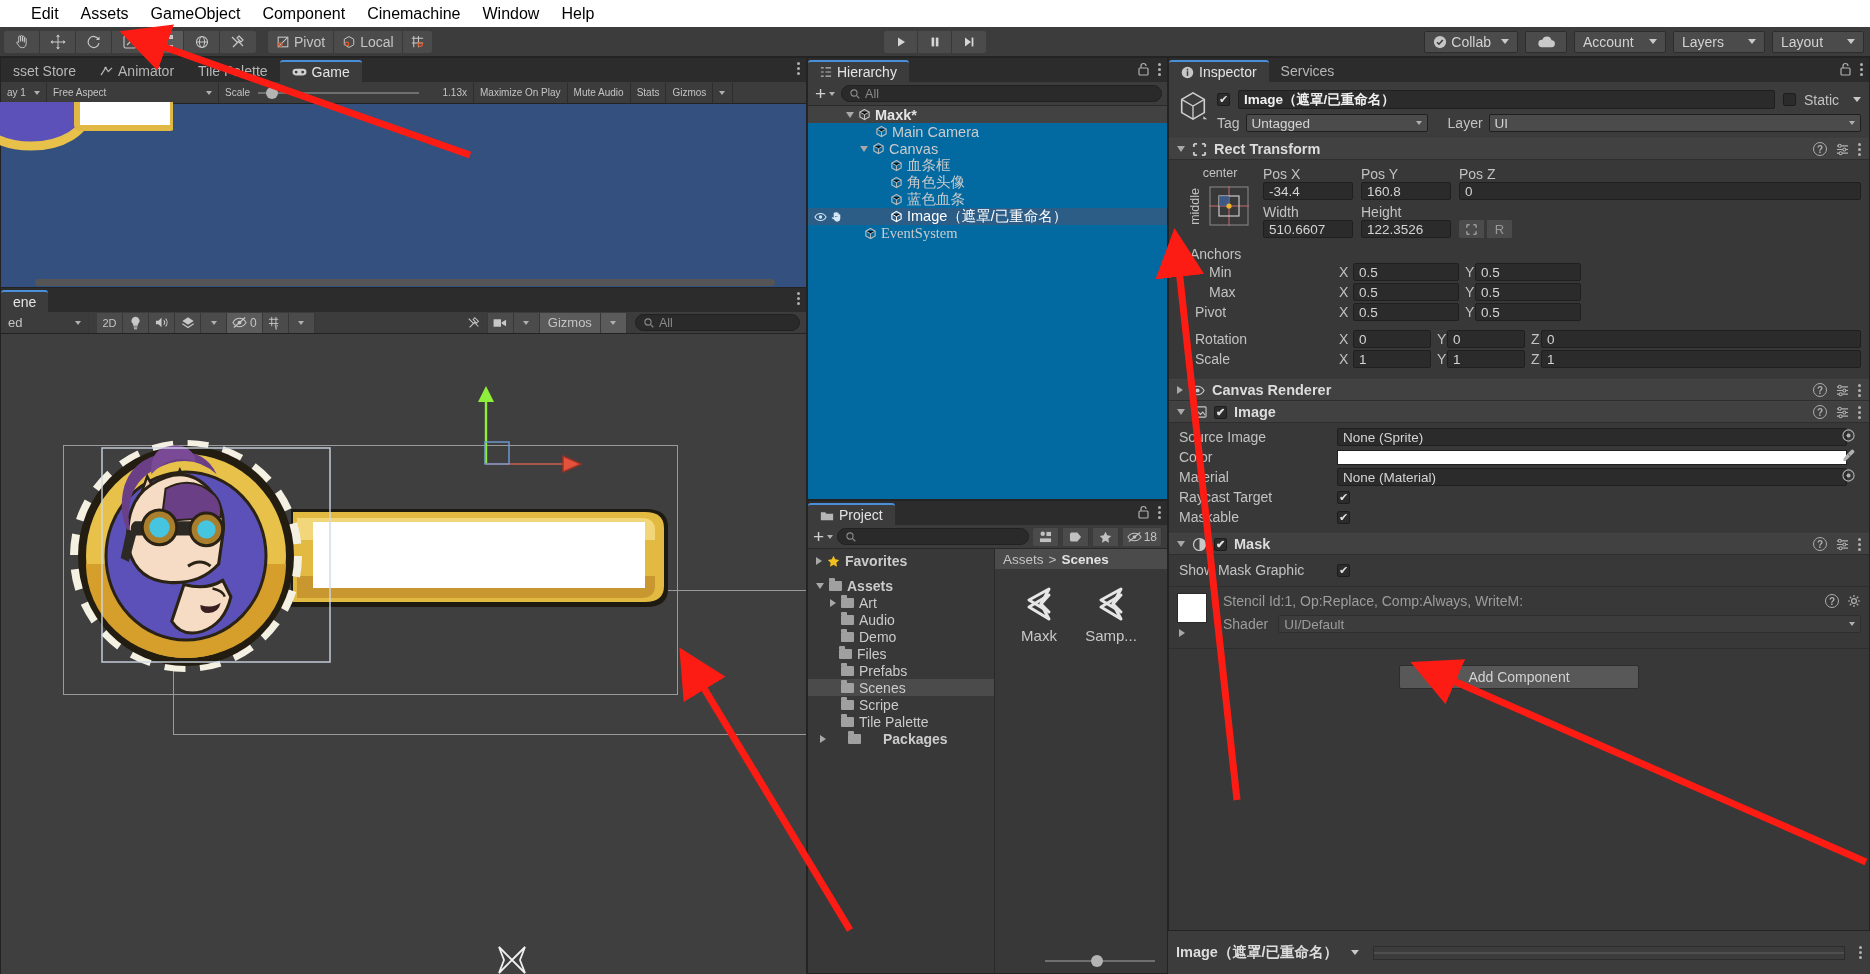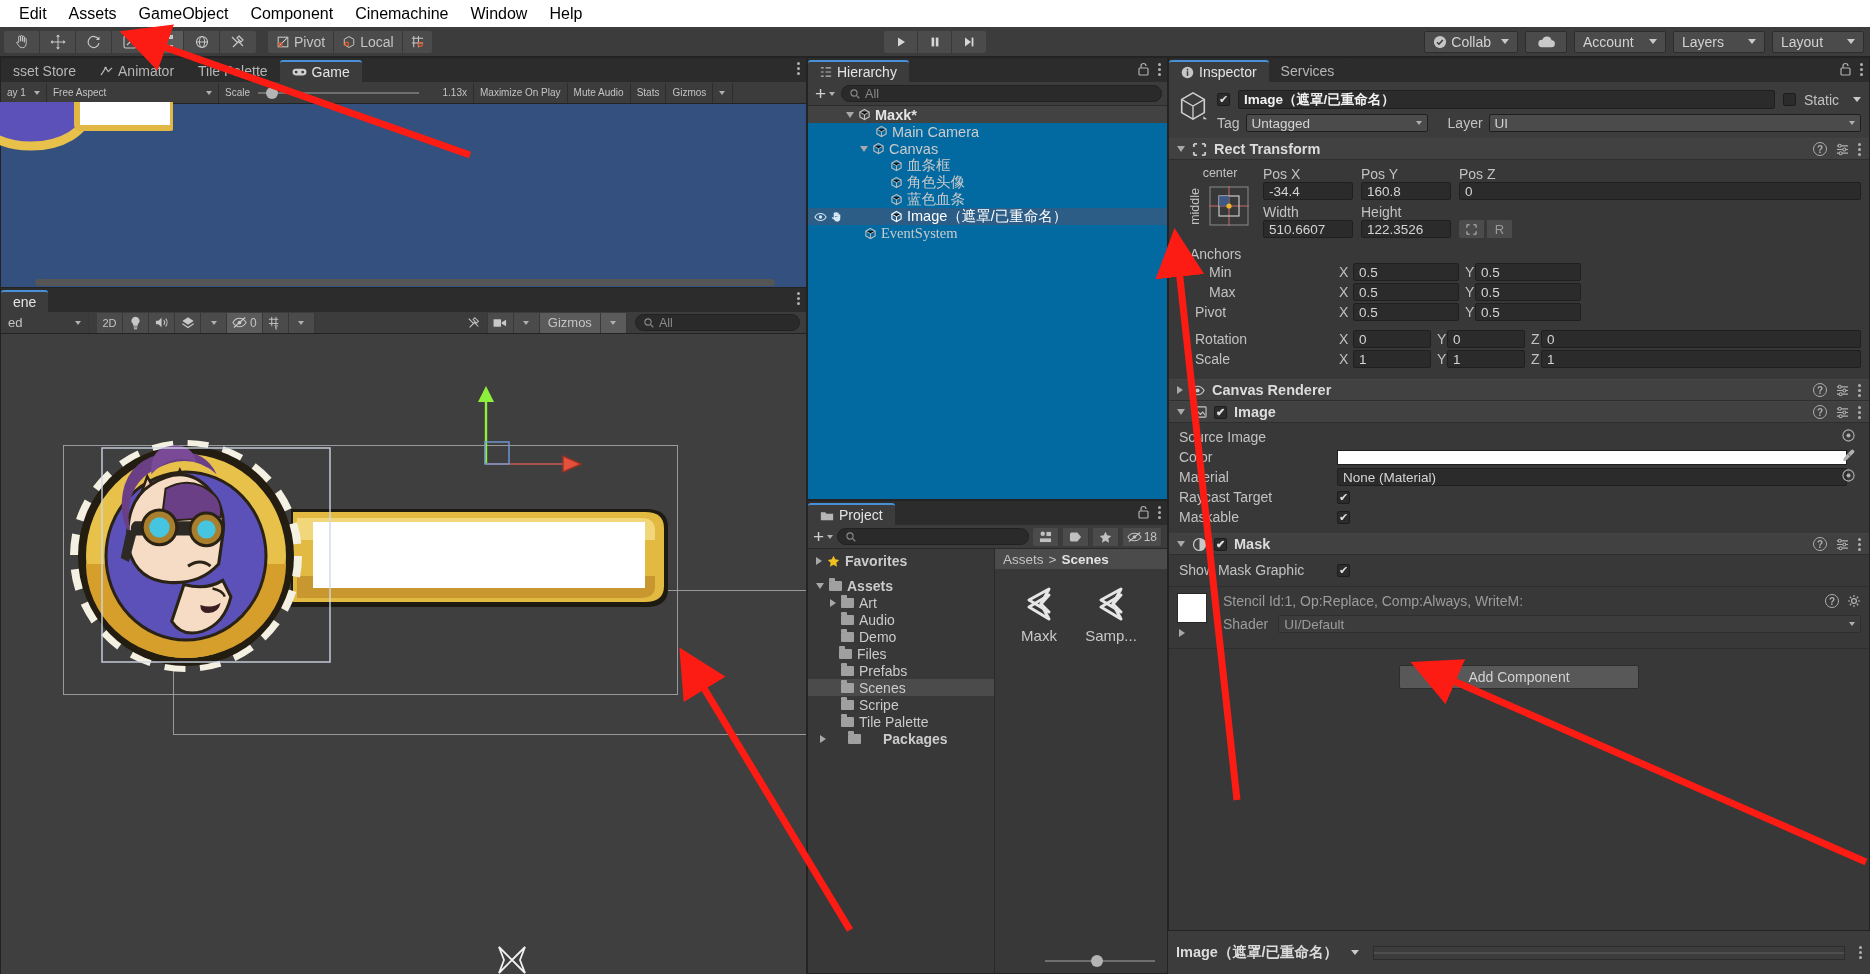--- a/index.html
+++ b/index.html
@@ -27,21 +27,21 @@
   .caret-sm { width: 0; height: 0; border-left: 3.5px solid transparent;
            border-right: 3.5px solid transparent; border-top: 4.5px solid #b0b0b0; }
   .tri-right { width: 0; height: 0; border-top: 4.5px solid transparent;
            border-bottom: 4.5px solid transparent; border-left: 6px solid #a8a8a8; }
   .tri-down { width: 0; height: 0; border-left: 4.5px solid transparent;
            border-right: 4.5px solid transparent; border-top: 6px solid #a8a8a8; }
 
   
   #menubar {
     left:0; top:0; width:1870px; height:27px;
-    background:#ffffff; display:flex; align-items:center; padding-left:8px;
+    background:#ffffff; display:flex; align-items:center; padding-left:20px;
   }
   #menubar .mi { color:#000; font-size:16px; padding:0 11px; height:27px;
                  display:flex; align-items:center; }
 
   
   #toolbar {
     left:0; top:27px; width:1870px; height:30px;
     background:#3c3c3c; border-bottom:1px solid #232323;
     display:flex; align-items:center;
   }
@@ -1060,20 +1060,23 @@
               <i></i>
               <i></i>
               <i></i>
             </span>
         </span>
       </div>
 
       <div style="padding:4px 0 6px 0;">
         <div class="prop">
           <span class="lbl">Source Image</span>
+          <div class="field" style="flex:1; margin-right:22px; justify-content:space-between;">
+            <span>None (Sprite)</span>
+          </div>
           <span style="position:absolute; right:14px;">
             <svg width="13" height="13" viewBox="0 0 14 14">
                 <circle cx="7" cy="7" r="6" fill="none" stroke="#b0b0b0" stroke-width="1.2"></circle>
                 <circle cx="7" cy="7" r="2.2" fill="#b0b0b0"></circle>
               </svg>
           </span>
         </div>
         <div class="prop">
           <span class="lbl">Color</span>
           <div style="flex:1; height:15px; background:#ffffff; border:1px solid #1f1f1f; margin-right:22px;"></div>

